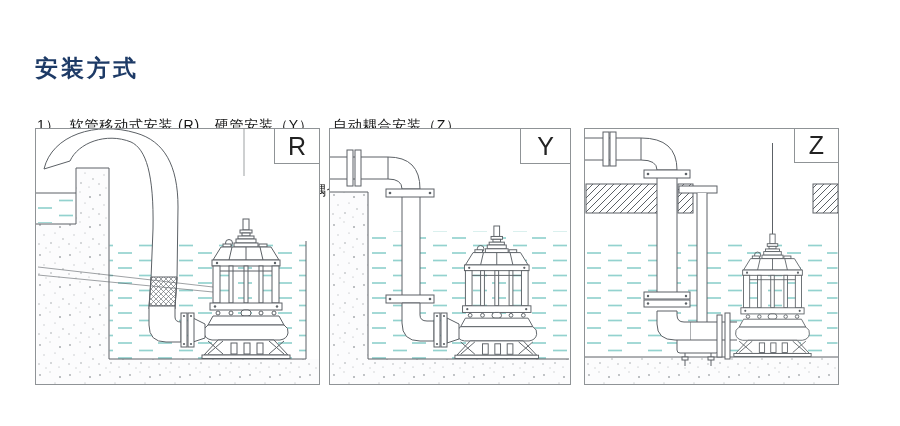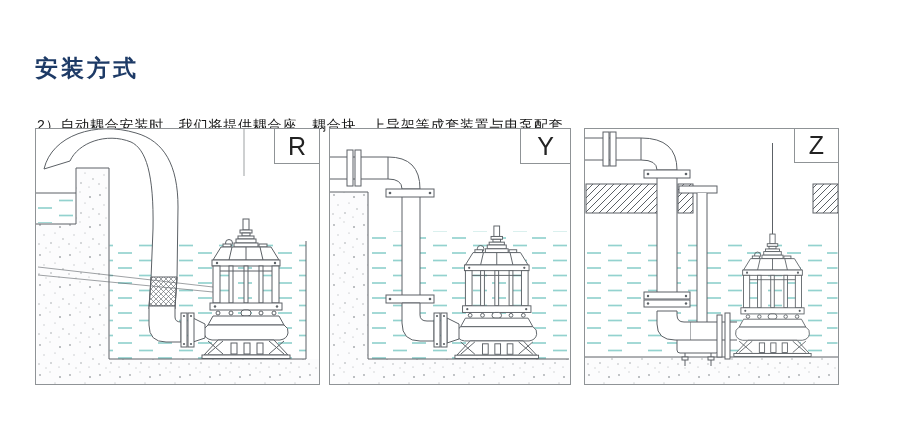--- a/index.html
+++ b/index.html
@@ -106,20 +106,21 @@
         <rect class="wh" x="30" y="124" width="6" height="11"></rect>
         <rect class="wh" x="43" y="124" width="6" height="11"></rect>
         <rect class="wh" x="56" y="124" width="6" height="11"></rect>
         <rect class="wh" x="1" y="136" width="88" height="3.5"></rect>
       </symbol>
     </defs>
   </svg>
 
   <h1 class="title">安装方式</h1>
   <div class="notes">
+    <div>1）  软管移动式安装 (R)、硬管安装（Y）、 自动耦合安装（Z）</div>
     <div>2）自动耦合安装时，我们将提供耦合座、耦合块、上导架等成套装置与电泵配套。</div>
   </div>
 
   <figure class="diagram" id="d1">
     <svg viewBox="0 0 283 255">
       <rect x="1" y="95" width="72" height="159" fill="url(#conc)"></rect>
       <rect x="40" y="39" width="33" height="56" fill="url(#conc)"></rect>
       <rect x="0" y="230" width="283" height="25" fill="url(#conc)"></rect>
       <rect x="73.5" y="112" width="196.5" height="118" fill="url(#water)"></rect>
       <rect x="1" y="66" width="38" height="28" fill="url(#water)"></rect>

